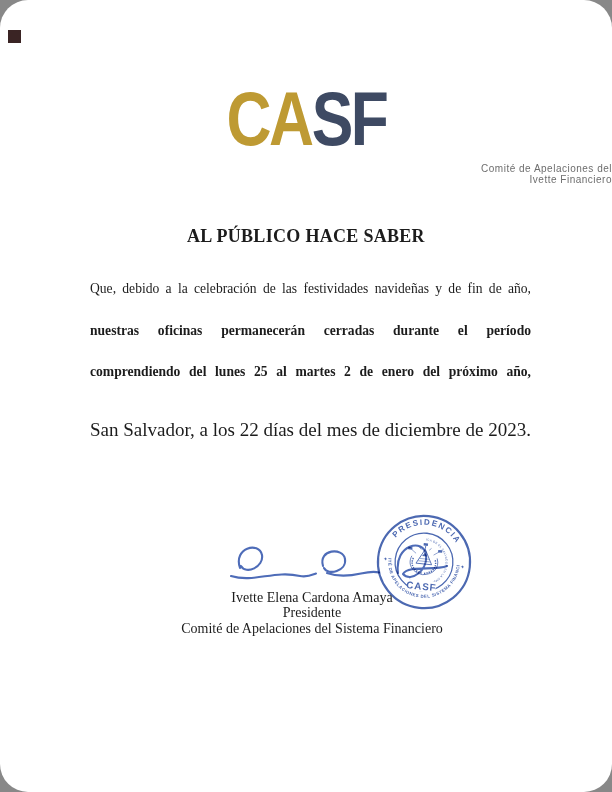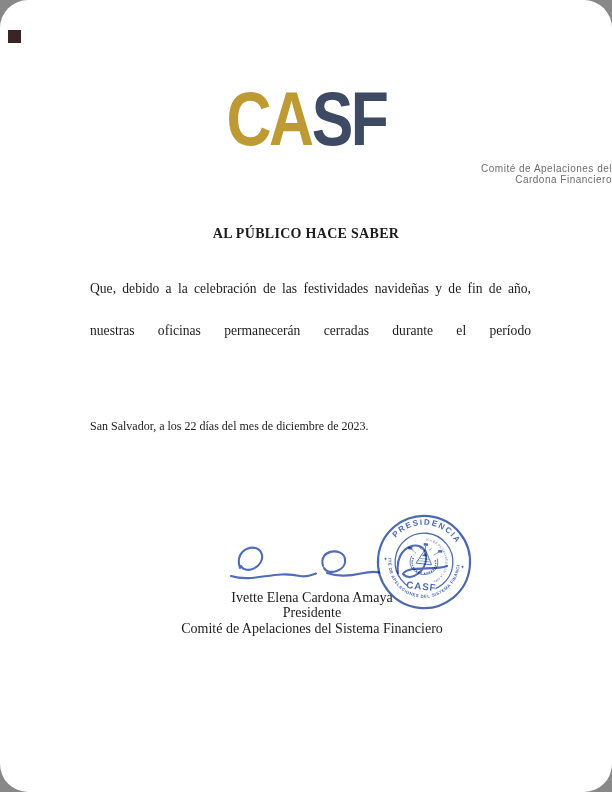--- a/index.html
+++ b/index.html
@@ -20,33 +20,33 @@
   }
   .tagline{
     position:absolute;left:0;top:164px;width:612px;text-align:right;
     font-family:"Liberation Sans", sans-serif;font-size:10px;line-height:10.5px;
     color:#6d6d6d;letter-spacing:.5px;
   }
 
   
   .heading{
     position:absolute;left:0;top:226px;width:612px;text-align:center;
-    font-weight:bold;font-size:14px;letter-spacing:.3px;
+    font-weight:bold;font-size:18px;letter-spacing:.3px;
   }
 
   
   .body-block{position:absolute;left:90px;top:260px;width:441px;font-size:13.6px;}
   .body-line{
     height:25.7px;line-height:25.7px;white-space:nowrap;
     text-align:justify;text-align-last:justify;margin-top:16px;
   }
   .body-line.last{text-align-last:left;}
-  .body-line .bold{font-weight:normal;}
+  .body-line .bold{font-weight:bold;}
 
-  .dateline{position:absolute;left:90px;top:419px;font-size:12px;}
+  .dateline{position:absolute;left:90px;top:419px;font-size:19px;}
 
   
   .seal{
     position:absolute;left:375px;top:513px;width:98px;height:98px;
     transform:rotate(6deg);mix-blend-mode:multiply;opacity:.92;z-index:2;
   }
   .signature-svg{position:absolute;left:226px;top:526px;z-index:3;mix-blend-mode:multiply;}
 
   .signer{
     position:absolute;left:6px;top:590px;width:612px;text-align:center;
@@ -60,28 +60,29 @@
 <div class="page">
 
   <div class="artifact" style="background: rgb(58, 36, 36);"></div>
 
   <div class="logo-wrap">
     <span class="logo-text"><span id="logo-part1" style="color: rgb(190, 154, 51);">CA</span><span id="logo-part2" style="color: rgb(62, 74, 99);">SF</span></span>
   </div>
 
   <div class="tagline">
     <div>Comité de Apelaciones del</div>
-    <div>Cardona Financiero</div>
+    <div>Ivette Financiero</div>
   </div>
 
   <div class="heading">AL PÚBLICO HACE SABER</div>
 
   <div class="body-block">
       <div class="body-line"><span>Que, debido a la celebración de las festividades navideñas y de fin de año,</span></div>
       <div class="body-line"><span class="bold">nuestras oficinas permanecerán cerradas durante el período</span></div>
+      <div class="body-line"><span class="bold">comprendiendo del lunes 25 al martes 2 de enero del próximo año,</span></div>
     </div>
 
   <div class="dateline">San Salvador, a los 22 días del mes de diciembre de 2023.</div>
 
   <svg class="seal" viewBox="0 0 100 100">
     <defs>
       <path id="arcTop" d="M 12,50 A 38,38 0 0 1 88,50" fill="none"></path>
       <path id="arcBottom" d="M 13.5,50 A 36.5,36.5 0 0 0 86.5,50" fill="none"></path>
       <path id="circInner" d="M 50,28 A 22,22 0 1 1 49.98,28" fill="none"></path>
     </defs>

